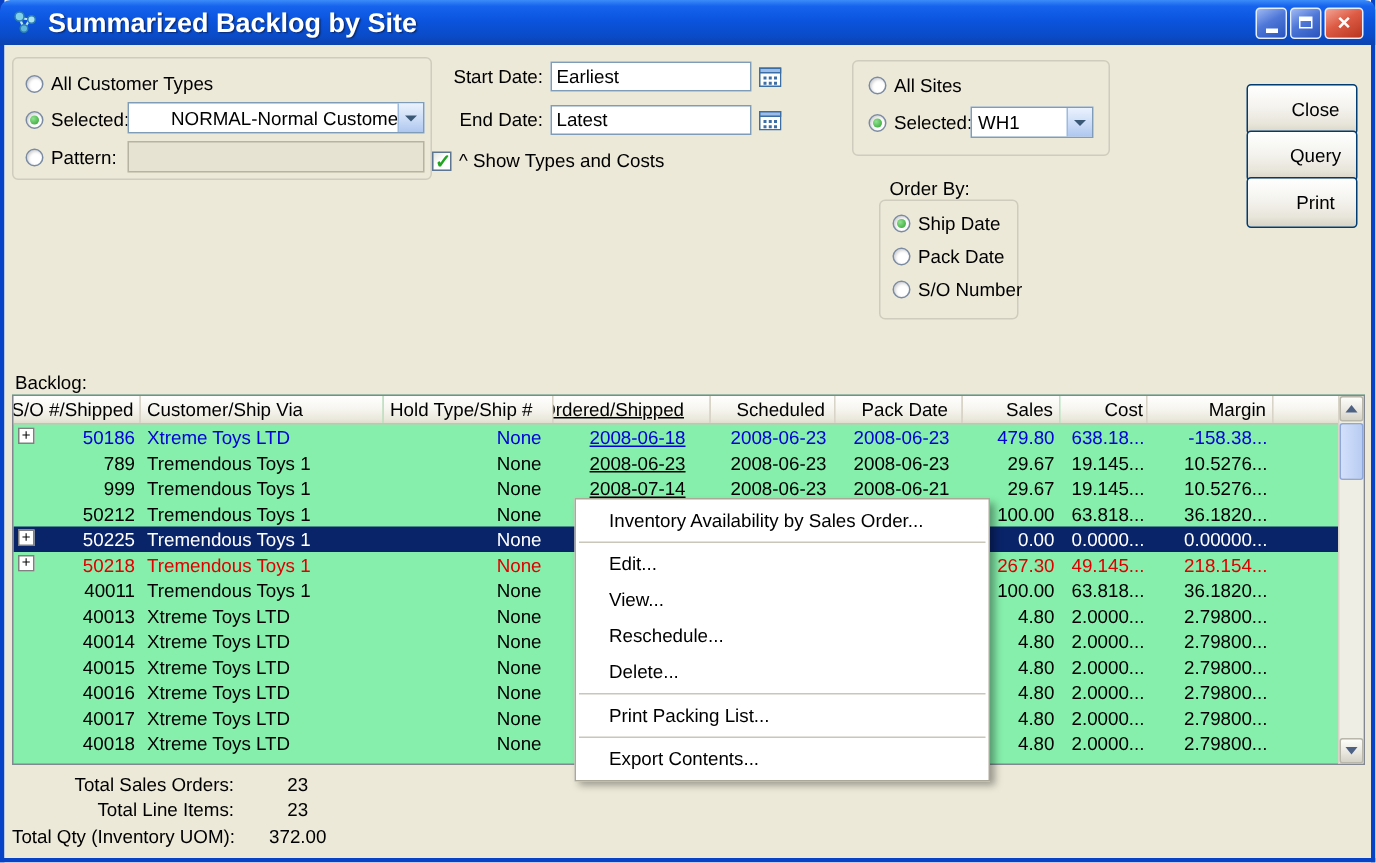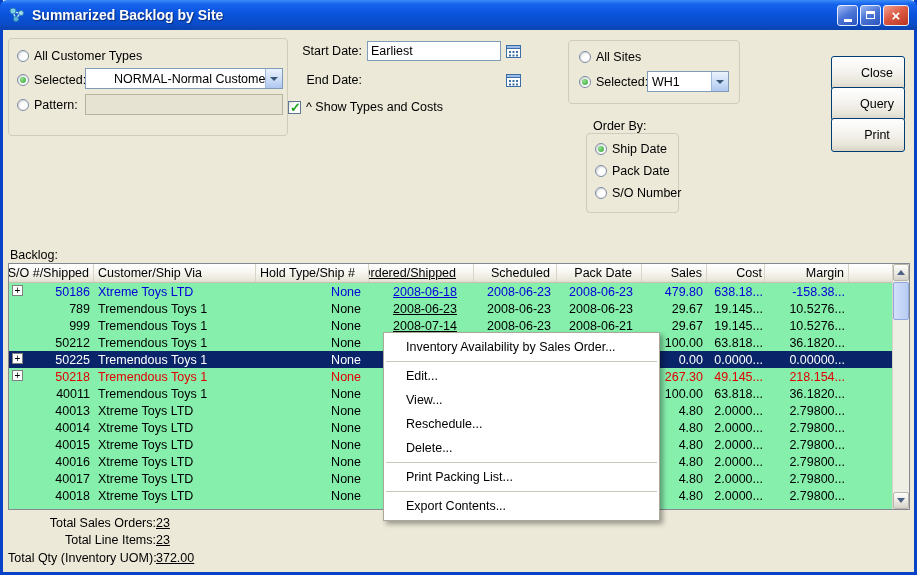--- a/index.html
+++ b/index.html
@@ -7,21 +7,21 @@
   body { font-family:"Liberation Sans", sans-serif; font-size:12.5px; color:#000; }
 
   .window { position:relative; width:917px; height:575px;
     border-left:3px solid #0842C6; border-right:3px solid #0842C6; border-bottom:3px solid #0842C6; }
 
   
   .titlebar { position:absolute; left:-3px; top:0; width:917px; height:30px;
     background:linear-gradient(180deg,#3C8CF8 0%,#1663EE 14%,#0B54DE 45%,#0A4BC8 80%,#0C43AE 100%);
     border-radius:7px 7px 0 0; display:flex; align-items:center; padding:0 8px; }
   .app-icon { width:18px; height:18px; margin-right:6px; display:flex; align-items:center; justify-content:center; }
-  .title-text { color:#fff; font-weight:bold; font-size:14px; text-shadow:1px 1px 1px #0A2B72;text-align:right; }
+  .title-text { color:#fff; font-weight:bold; font-size:18px; text-shadow:1px 1px 1px #0A2B72;text-align:right; }
   .tb-buttons { margin-left:auto; display:flex; gap:2px; align-items:center; }
   .tbtn { width:21px; height:21px; border-radius:3px; border:1px solid #E4EEFF;
     display:flex; align-items:center; justify-content:center; }
   .tbtn.minmax { background:linear-gradient(150deg,#9FB9F2 0%,#4E77D8 45%,#2B55BE 100%); }
   .tbtn.closebtn { width:26px; background:linear-gradient(150deg,#F2A495 0%,#DD5B44 45%,#B83420 100%);
     color:#fff; font-weight:bold; font-size:15px; line-height:1; }
   .glyph-min { width:8px; height:3px; background:#fff; margin-top:10px; }
   .glyph-max { width:9px; height:8px; border:1px solid #fff; border-top:3px solid #fff; }
 
   
@@ -99,21 +99,21 @@
   
   .context-menu { position:absolute; left:380px; top:302px; width:277px; background:#fff;
     border:1px solid #ACA899; box-shadow:3px 3px 5px rgba(0,0,0,0.35); padding:2px 0; z-index:10; }
   .menu-item { height:24px; display:flex; align-items:center; padding-left:22px; white-space:nowrap; }
   .menu-sep { height:1px; background:#C9C6BA; margin:2px 2px; }
 
   
   .totals { position:absolute; left:5px; top:484px; width:245px; }
   .total-row { display:flex; height:17.5px; align-items:center; }
   .total-label { width:148px; text-align:right; white-space:nowrap; }
-  .total-value { width:85px; text-align:left;text-decoration:underline; }
+  .total-value { width:85px; text-align:center; }
 </style>
 </head>
 <body>
 
 <div class="window">
 
   <div class="titlebar">
     <span class="app-icon">
       <svg width="16" height="16" viewBox="0 0 16 16">
         <line x1="4" y1="5" x2="11" y2="6" stroke="#BFE6F2" stroke-width="1.5"></line>
@@ -133,21 +133,21 @@
           <span class="glyph-max"></span>
         </div>
       <div class="tbtn closebtn">
           <span>×</span>
         </div>
     </div>
   </div>
 
   <div class="content">
 
-    <div class="groupbox" style="left:5px; top:8px; width:280px; height:98px;text-align:center;">
+    <div class="groupbox" style="left:5px; top:8px; width:280px; height:82px;text-align:center;">
       <div class="radio-row" style="left:8px; top:9px;">
         <span class="radio"></span>
         <span>All Customer Types</span>
       </div>
       <div class="radio-row" style="left:8px; top:33px;">
         <span class="radio checked"></span>
         <span>Selected:</span>
       </div>
       <div class="combo" style="left:76px; top:29px; width:198px;padding-left:24px;">
         <span class="combo-text">NORMAL-Normal Customers</span>
@@ -165,20 +165,21 @@
     <span class="field-label" style="left:297px; top:14px; width:62px; text-align:right;">Start Date:</span>
     <input class="txt-input" style="left: 364px; top: 11px; width: 134px;" value="Earliest">
     <div class="cal-btn" style="left:501px; top:12px;">
       <svg width="15" height="14" viewBox="0 0 15 14">
         <rect x="0.5" y="1.5" width="14" height="12" fill="#fff" stroke="#3A6EA5"></rect>
         <rect x="0.5" y="1.5" width="14" height="3" fill="#9DBCE8" stroke="#3A6EA5"></rect>
         <path d="M3 7h2v2H3z M6.5 7h2v2h-2z M10 7h2v2h-2z M3 10.5h2v2H3z M6.5 10.5h2v2h-2z M10 10.5h2v2h-2z" fill="#3A6EA5"></path>
       </svg>
     </div>
     <span class="field-label" style="left:297px; top:43px; width:62px; text-align:right;">End Date:</span>
+    <input class="txt-input" style="left: 364px; top: 40px; width: 134px;" value="Latest">
     <div class="cal-btn" style="left:501px; top:41px;">
       <svg width="15" height="14" viewBox="0 0 15 14">
         <rect x="0.5" y="1.5" width="14" height="12" fill="#fff" stroke="#3A6EA5"></rect>
         <rect x="0.5" y="1.5" width="14" height="3" fill="#9DBCE8" stroke="#3A6EA5"></rect>
         <path d="M3 7h2v2H3z M6.5 7h2v2h-2z M10 7h2v2h-2z M3 10.5h2v2H3z M6.5 10.5h2v2h-2z M10 10.5h2v2h-2z" fill="#3A6EA5"></path>
       </svg>
     </div>
     <div class="checkbox-row" style="left:285px; top:70px;">
       <span class="checkbox checked"></span>
       <span>^ Show Types and Costs</span>

